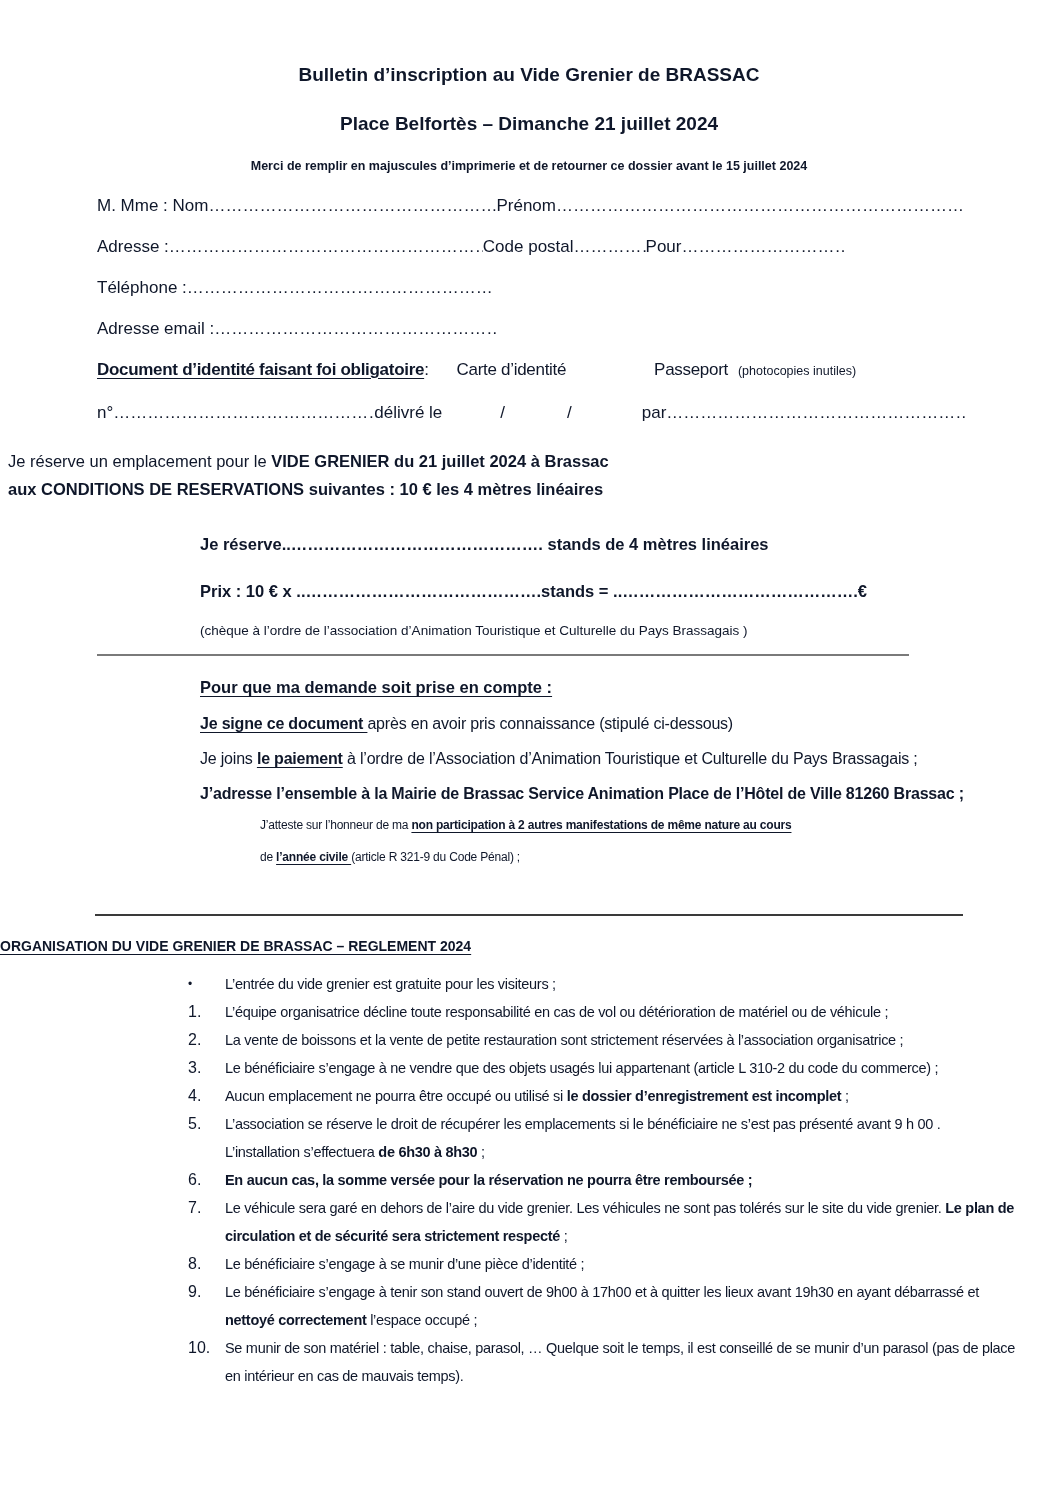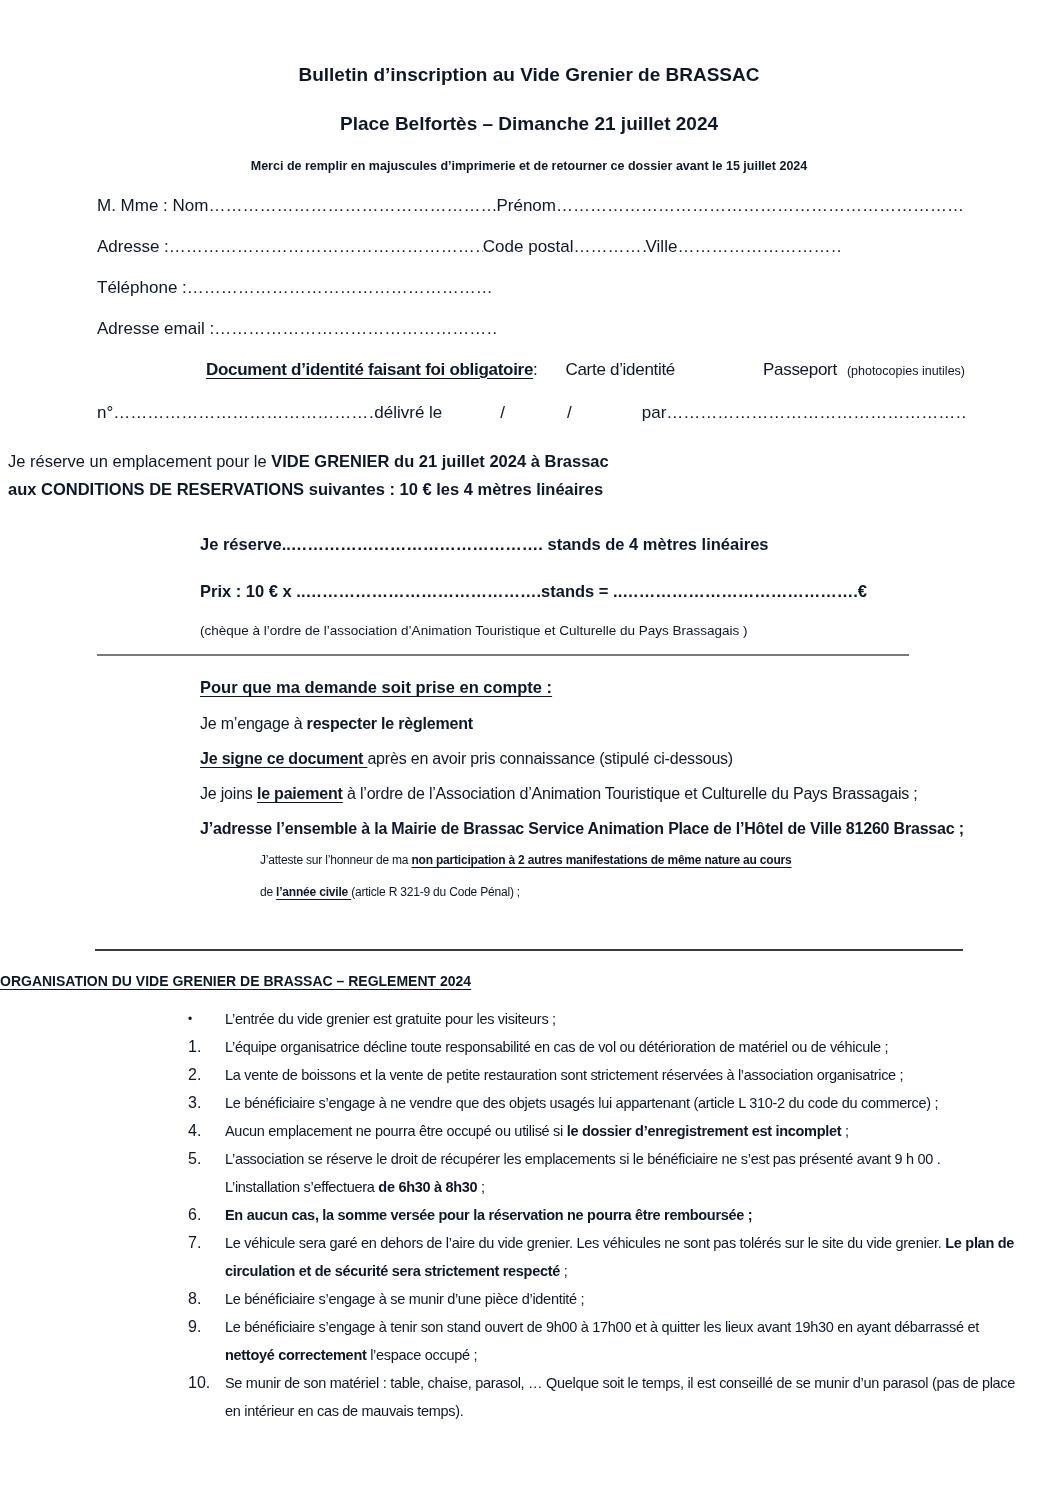--- a/index.html
+++ b/index.html
@@ -20,21 +20,21 @@
   .title   { font-size: 19px; font-weight: bold; white-space: nowrap; }
   .subtitle{ font-size: 19px; font-weight: bold; white-space: nowrap; margin-top: 27px; }
   .notice  { font-size: 12.5px; font-weight: bold; white-space: nowrap; margin-top: 24px; }
 
   
   .form-block { margin: 10px 93px 0 97px; font-size: 17px; }
   .form-line { display: flex; align-items: baseline; white-space: nowrap; margin-top: 24px; line-height: 17px; }
   .lbl { flex-shrink: 0; }
   .ldr { display: inline-block; overflow: hidden; white-space: nowrap; vertical-align: baseline; flex-shrink: 0; }
   .ldr.fill { flex: 1 1 auto; }
-  .doc-row { letter-spacing: -0.3px; justify-content: flex-end; }
+  .doc-row { letter-spacing: -0.3px; }
   .small-note { font-size: 12.5px; letter-spacing: 0; }
   .gap { display: inline-block; flex-shrink: 0; }
 
   
   .resa-para { text-align: left; font-size: 16.5px; margin-top: 26px; line-height: 28px; padding-left: 8px; }
   .resa-para .line { white-space: nowrap; }
   .mid { margin-left: 200px; white-space: nowrap; }
   .stands-line { font-size: 16.5px; font-weight: bold; margin-top: 32px; }
   .price-line  { font-size: 16.5px; font-weight: bold; margin-top: 28px; }
   .cheque-note { font-size: 13.5px; margin-top: 22px; }
@@ -76,21 +76,21 @@
       <span class="ldr" style="width:288px">……………………………………………………………………………………………………………………………………………………</span>
       <span class="lbl">Prénom</span>
       <span class="ldr fill">……………………………………………………………………………………………………………………………………………………</span>
     </div>
 
     <div class="form-line">
       <span class="lbl">Adresse : </span>
       <span class="ldr" style="width:314px">……………………………………………………………………………………………………………………………………………………</span>
       <span class="lbl">Code postal</span>
       <span class="ldr" style="width:72px">……………………………………………………………………………………………………………………………………………………</span>
-      <span class="lbl">Ville</span>
+      <span class="lbl">Pour</span>
       <span class="ldr" style="width:164px">……………………………………………………………………………………………………………………………………………………</span>
     </div>
 
     <div class="form-line">
       <span class="lbl">Téléphone :</span>
       <span class="ldr" style="width:308px">……………………………………………………………………………………………………………………………………………………</span>
     </div>
 
     <div class="form-line">
       <span class="lbl">Adresse email :</span>
@@ -128,21 +128,20 @@
   </div>
 
   <div class="mid stands-line">Je réserve..………………………………………. stands de 4 mètres linéaires</div>
   <div class="mid price-line">Prix : 10 € x ..…………………………………….stands = ..…………………………………….€</div>
   <div class="mid cheque-note">(chèque à l’ordre de l’association d’Animation Touristique et Culturelle du Pays Brassagais )</div>
 
   <hr class="sep1">
 
   <div class="mid cond-heading"><span class="u">Pour que ma demande soit prise en compte :</span></div>
 
-  <div class="mid cond-line"><span>Je m’engage à </span><b>respecter le règlement</b></div>
 
   <div class="mid cond-line"><b class="u">Je signe ce document </b><span>après en avoir pris connaissance (stipulé ci-dessous)</span></div>
 
   <div class="mid cond-line"><span>Je joins </span><b class="u">le paiement</b><span> à l’ordre de l’Association d’Animation Touristique et Culturelle du Pays Brassagais ;</span></div>
 
   <div class="mid cond-line"><b>J’adresse l’ensemble à la Mairie de Brassac Service Animation Place de l’Hôtel de Ville 81260 Brassac ;</b></div>
 
   <div class="attest">
     <div class="attest-line"><span>J’atteste sur l’honneur de ma </span><b class="u">non participation à 2 autres manifestations de même nature au cours</b></div>
     <div class="attest-line"><span>de </span><b class="u">l’année civile </b><span>(article R 321-9 du Code Pénal) ;</span></div>

